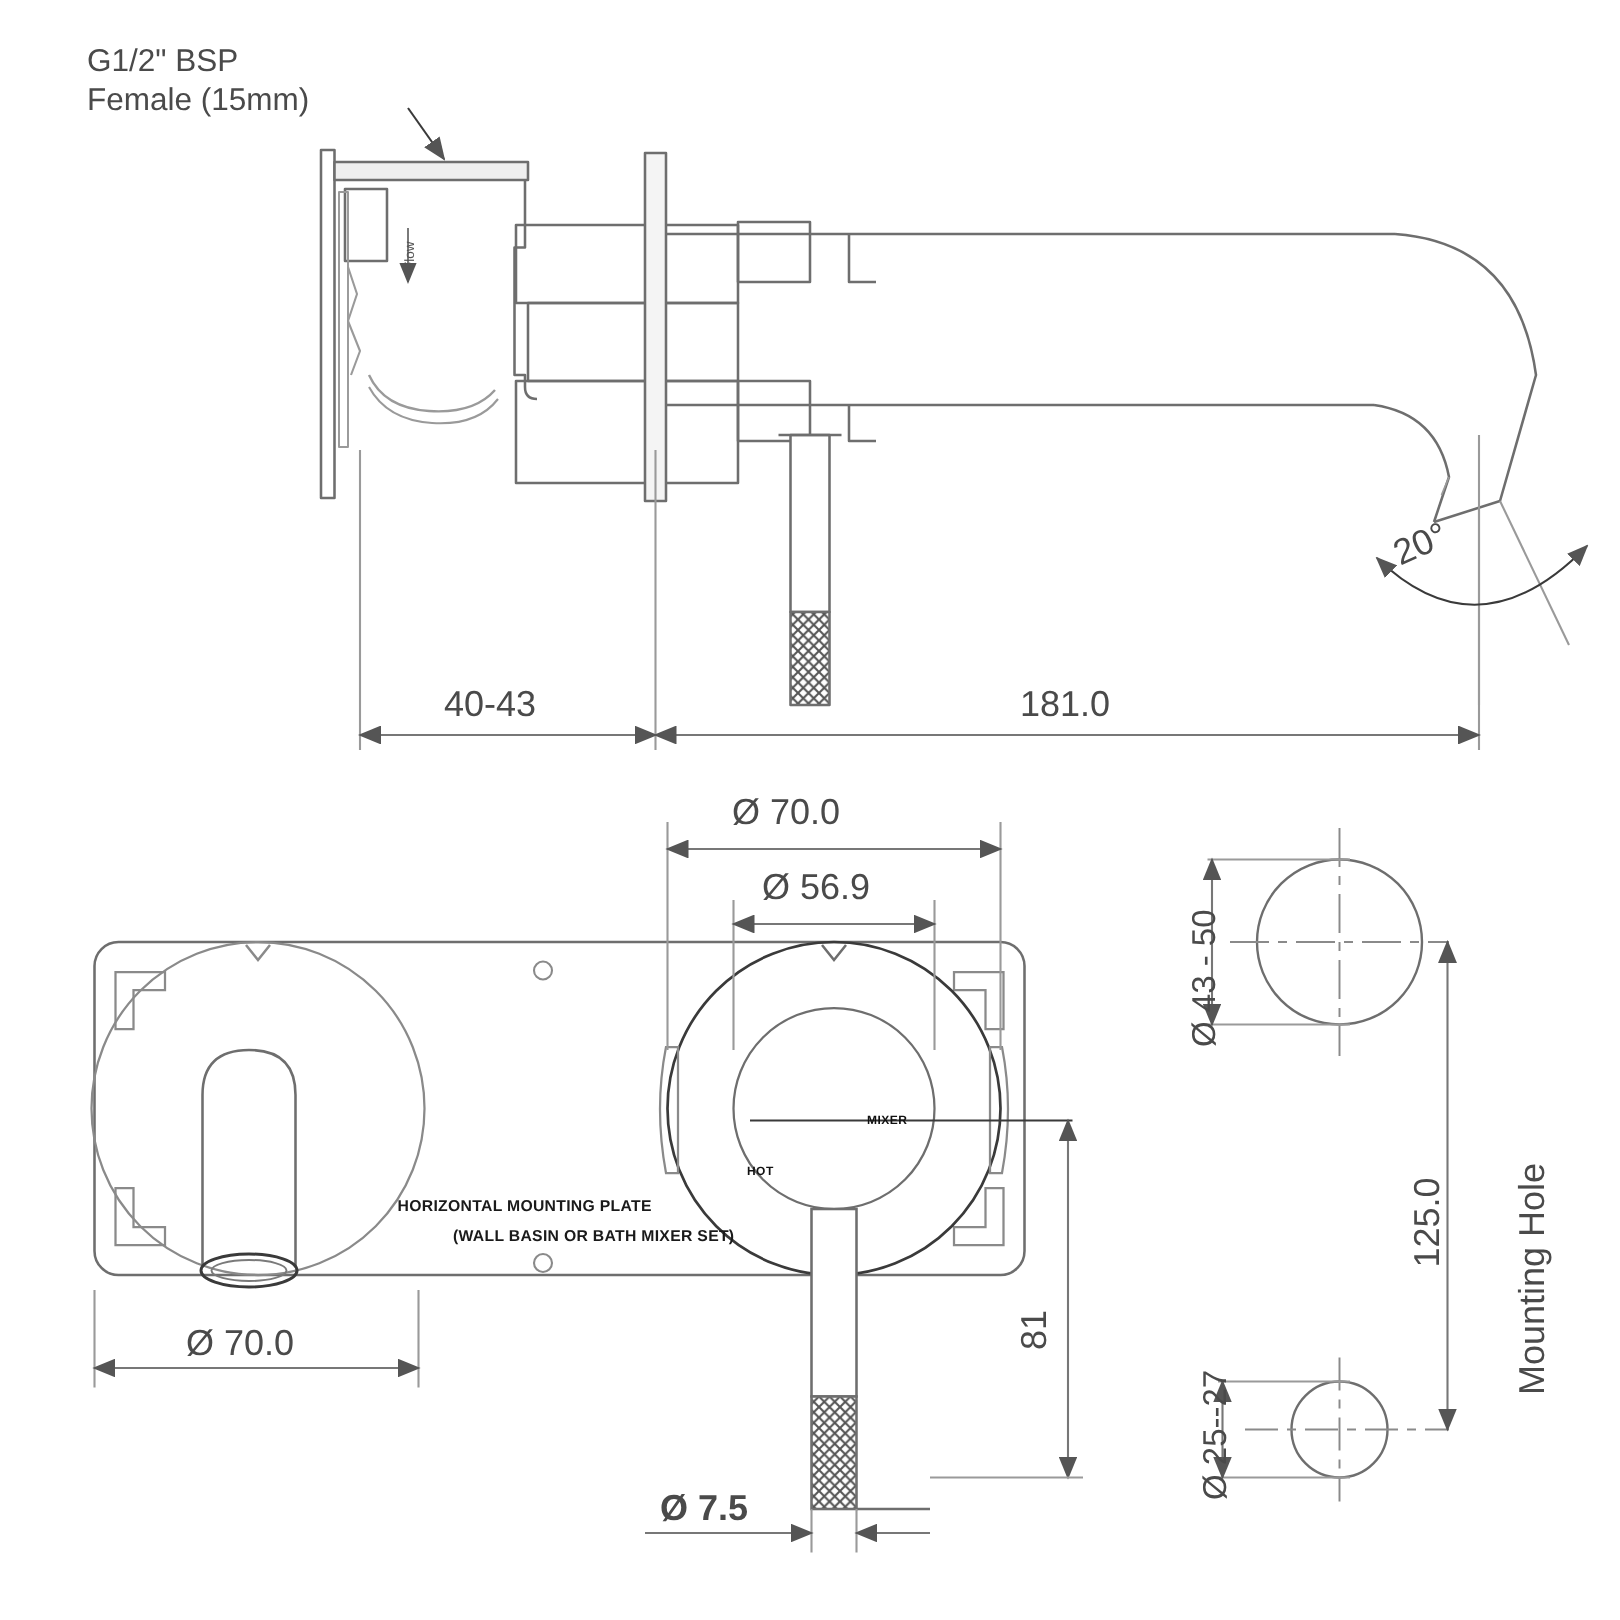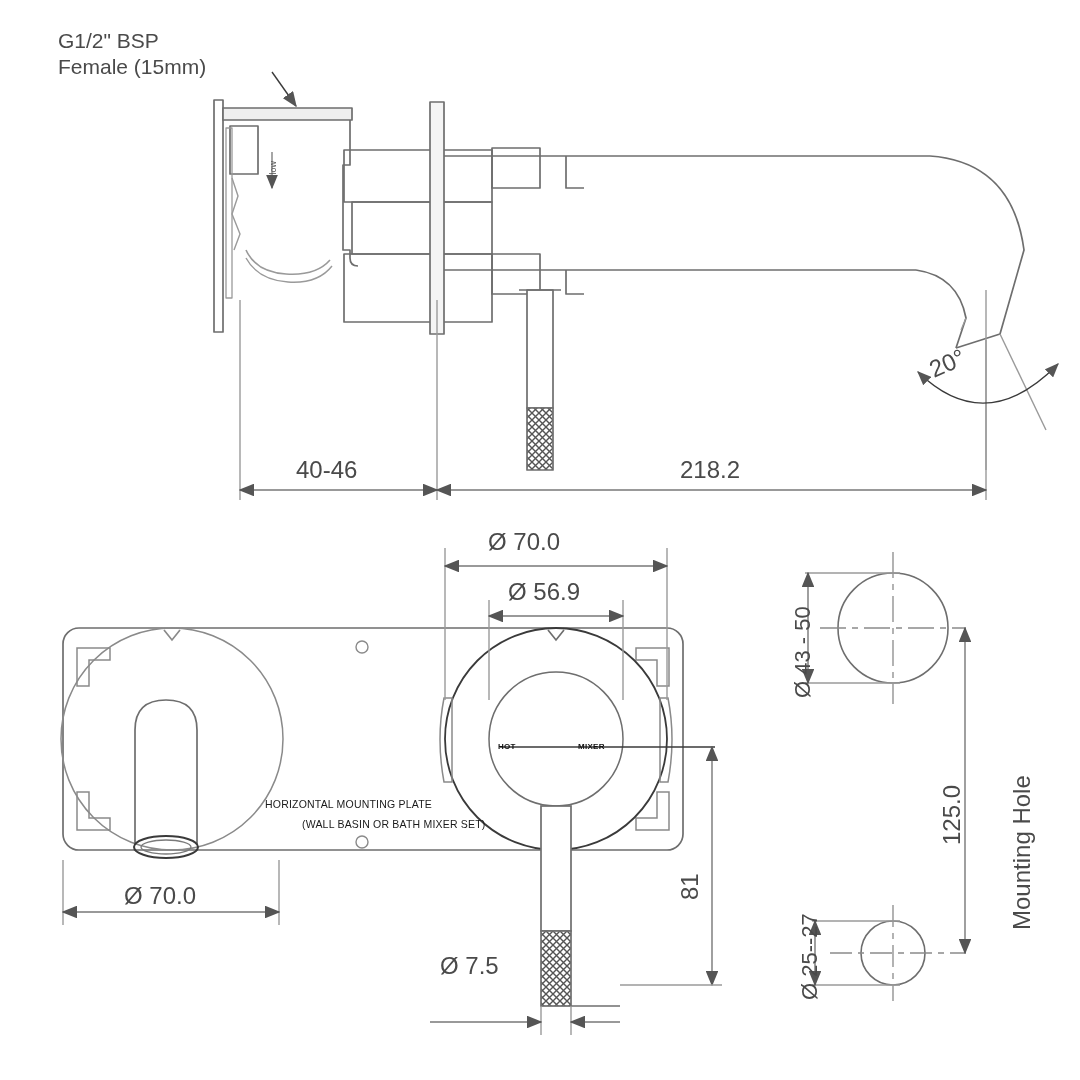--- a/index.html
+++ b/index.html
@@ -4,21 +4,21 @@
 <style>
   html,body{margin:0;padding:0;background:#ffffff;}
   body{width:1080px;height:1080px;overflow:hidden;
        font-family:"Liberation Sans","DejaVu Sans",sans-serif;color:#3a3a3a;}
   #sheet{position:relative;width:1080px;height:1080px;background:#fff;}
   svg.dwg{position:absolute;left:0;top:0;width:1080px;height:1080px;}
   .callout{position:absolute;font-size:21px;line-height:1.25;color:#4a4a4a;white-space:pre-line;}
   .dimtxt{position:absolute;font-size:24px;color:#4a4a4a;white-space:nowrap;}
   .dimtxt.sm{font-size:22px;}
   .rot90{transform-origin:left top;transform:rotate(-90deg);}
-  .plate-note{position:absolute;font-size:10.5px;font-weight:normal;color:#1a1a1a;
+  .plate-note{position:absolute;font-size:10.5px;font-weight:bold;color:#1a1a1a;
               letter-spacing:.2px;white-space:nowrap;}
   .hc{position:absolute;font-size:8px;font-weight:bold;color:#111;letter-spacing:.3px;}
   .flowtxt{position:absolute;font-size:9px;color:#555;transform-origin:left top;
            transform:rotate(-90deg);white-space:nowrap;}
   .angtxt{position:absolute;font-size:24px;color:#4a4a4a;transform-origin:left top;
           transform:rotate(-24deg);white-space:nowrap;}
 </style>
 </head>
 <body>
 
@@ -164,34 +164,34 @@
         <path d="M965,628 L965,953" marker-start="url(#arS)" marker-end="url(#ar)"></path>
       </g>
     </g>
   </svg>
 
   <div class="callout" style="left:58px;top:28px;">G1/2" BSP
 Female (15mm)</div>
 
   <div class="flowtxt" style="left:268px;top:180px;">Flow</div>
 
-  <div class="dimtxt" style="left:296px;top:456px;">40-46</div>
-  <div class="dimtxt" style="left:680px;top:456px;">218.2</div>
+  <div class="dimtxt" style="left:296px;top:456px;">40-43</div>
+  <div class="dimtxt" style="left:680px;top:456px;">181.0</div>
   <div class="angtxt" style="left:925px;top:358px;">20°</div>
 
   <div class="dimtxt" style="left:488px;top:528px;">Ø 70.0</div>
   <div class="dimtxt" style="left:508px;top:578px;">Ø 56.9</div>
   <div class="dimtxt" style="left:124px;top:882px;">Ø 70.0</div>
-  <div class="dimtxt" style="left:440px;top:952px;">Ø 7.5</div>
+  <div class="dimtxt" style="left:440px;top:992px;font-weight:bold;">Ø 7.5</div>
   <div class="dimtxt rot90" style="left:676px;top:900px;">81</div>
 
   <div class="plate-note" style="left:265px;top:798px;">HORIZONTAL MOUNTING PLATE</div>
   <div class="plate-note" style="left:258px;top:818px;margin-left:44px;">(WALL BASIN OR BATH MIXER SET)</div>
 
-  <div class="hc" style="left:498px;top:742px;text-align:center;">HOT</div>
+  <div class="hc" style="left:498px;top:776px;text-align:center;">HOT</div>
   <div class="hc" style="left:578px;top:742px;">MIXER</div>
 
   <div class="dimtxt sm rot90" style="left:790px;top:698px;">Ø 43 - 50</div>
   <div class="dimtxt sm rot90" style="left:797px;top:1000px;">Ø 25--27</div>
   <div class="dimtxt rot90" style="left:938px;top:845px;">125.0</div>
   <div class="dimtxt rot90" style="left:1008px;top:930px;">Mounting Hole</div>
 
 </div>
 
 </body></html>

